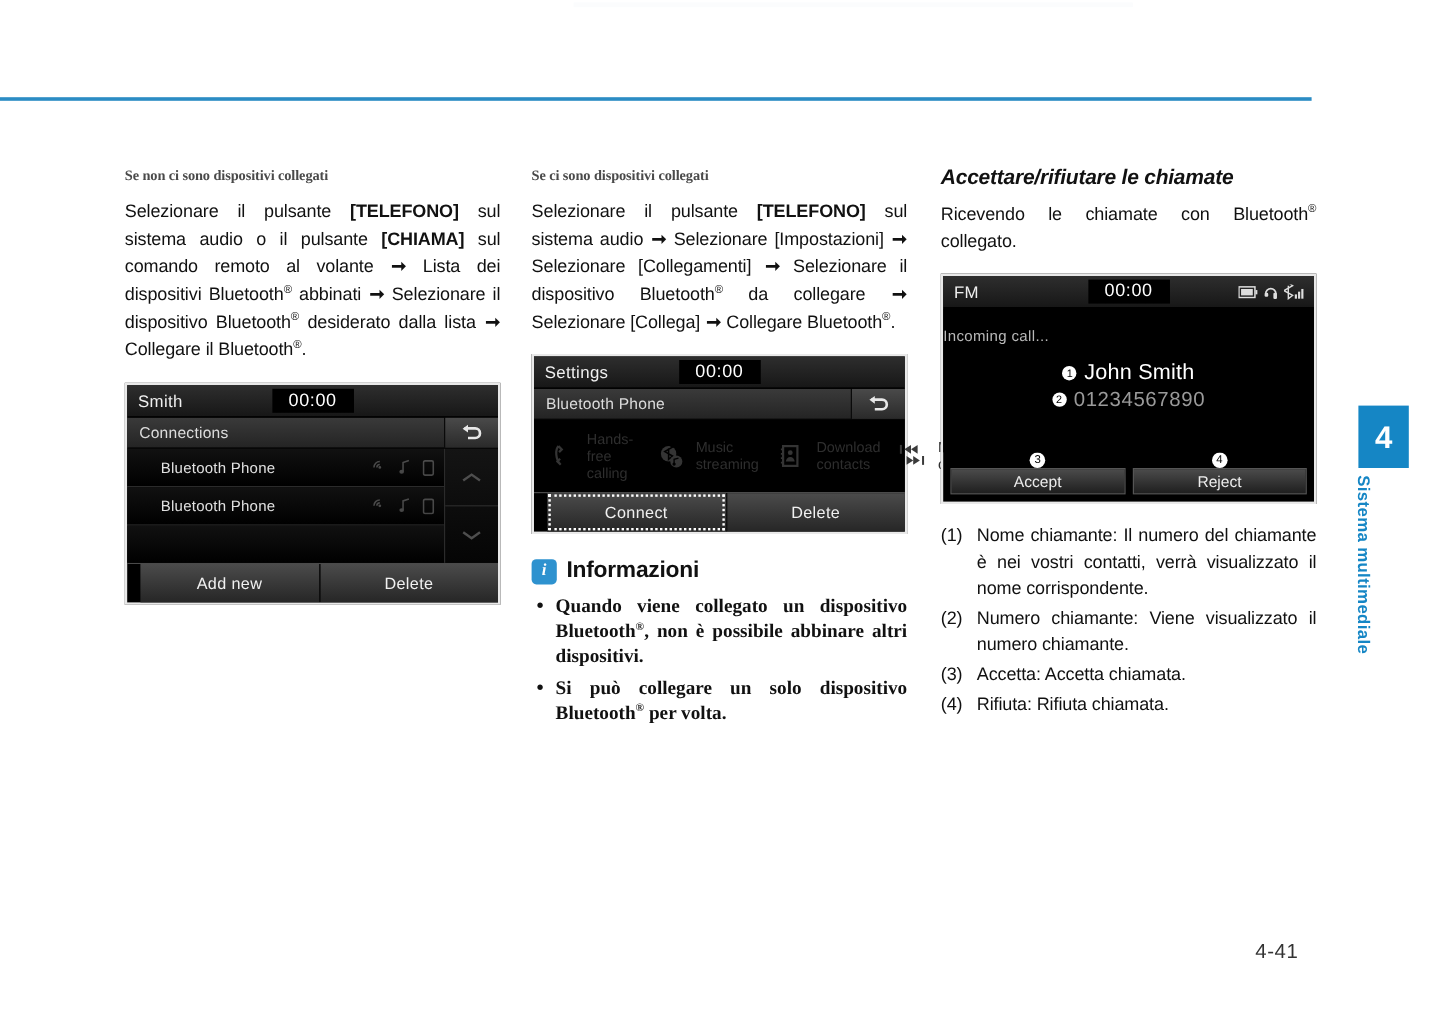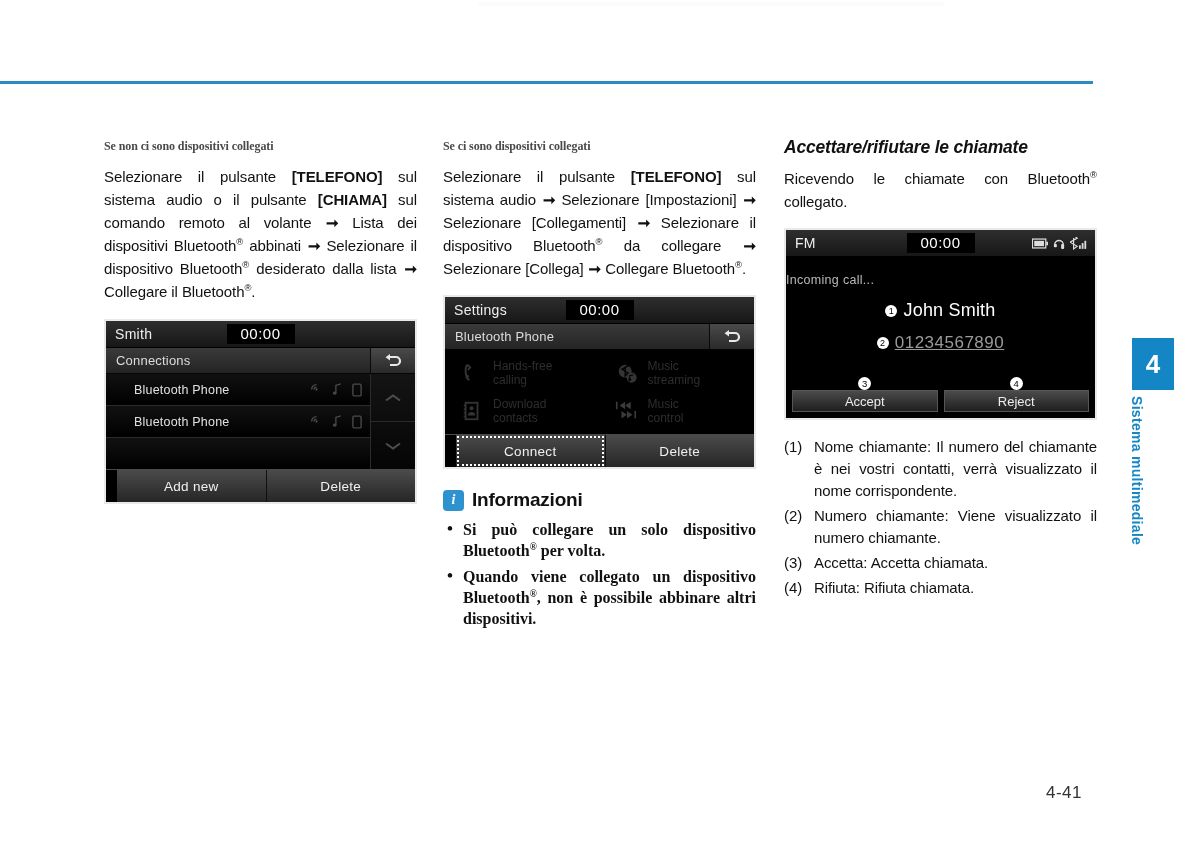--- a/index.html
+++ b/index.html
@@ -115,40 +115,40 @@
     flex: 1; height: 32px; display: flex; align-items: center; justify-content: center;
     background: linear-gradient(#4b4b4b,#262626);
     color: #f0f0f0; font-size: 13.5px; letter-spacing: 0.3px;
   }
   .bottom-btn + .bottom-btn { border-left: 1px solid #101010; }
   .bottom-btn.selected { outline: 2px dotted #fff; outline-offset: -3px; }
 
   
   .feat-grid {
     background: #000; padding: 9px 0 9px 0;
-    display: grid; grid-template-columns: 1fr 1fr; row-gap: 10px;
+    display: grid; grid-template-columns: 1fr 1fr 1fr 1fr; row-gap: 10px;
   }
   .feat {
     display: flex; align-items: center; gap: 8px; padding-left: 14px;
     color: #2e2e2e;
   }
   .feat .flabel { font-size: 12px; line-height: 14px; }
   .feat .ficon { width: 26px; height: 26px; display: flex; align-items: center; justify-content: center; }
 
   
   .call-body {
     background: #000; height: 120px; position: relative;
     padding-top: 16px;
   }
   .call-status { text-align: left; color: #b9b9b9; font-size: 12.5px; letter-spacing: 0.3px; }
   .call-name {
     text-align: center; color: #fff; font-size: 18px; margin-top: 13px; letter-spacing: 0.2px;
   }
   .call-num {
-    text-align: center; color: #9a9a9a; font-size: 17px; margin-top: 12px; letter-spacing: 0.5px; text-decoration: underline;
+    text-align: center; color: #9a9a9a; font-size: 17px; margin-top: 2px; letter-spacing: 0.5px;
   }
   .cb {
     display: inline-block; width: 12px; height: 12px; border-radius: 50%;
     background: #fff; color: #000; font-size: 9px; line-height: 12px;
     text-align: center; vertical-align: 2px; margin-right: 6px;
     font-family: "Liberation Sans", sans-serif;
   }
   .call-btns { display: flex; padding: 0 6px 6px; gap: 6px; position: relative; }
   .call-btn {
     flex: 1; height: 22px; display: flex; align-items: center; justify-content: center;
@@ -386,22 +386,22 @@
         <div class="bottom-btn">Delete</div>
       </div>
     </div>
 
     <div style="margin-top:20px;">
       <div class="info-head">
         <span class="info-icon">i</span>
         <span class="info-title">Informazioni</span>
       </div>
       <ul class="info-list">
+        <li>Quando viene collegato un dispositivo Bluetooth<sup class="reg">®</sup>, non è possibile abbinare altri dispositivi.</li>
         <li>Si può collegare un solo dispositivo Bluetooth<sup class="reg">®</sup> per volta.</li>
-        <li>Quando viene collegato un dispositivo Bluetooth<sup class="reg">®</sup>, non è possibile abbinare altri dispositivi.</li>
       </ul>
     </div>
   </div>
 
   <div class="col col-3">
     <h2 class="sec-title" style="margin-bottom:9px;">Accettare/rifiutare le chiamate</h2>
     <p class="body">Ricevendo le chiamate con Bluetooth<sup class="reg">®</sup> collegato.</p>
 
     <div class="screen" style="margin-top:15px;">
       <div class="scr-status">

